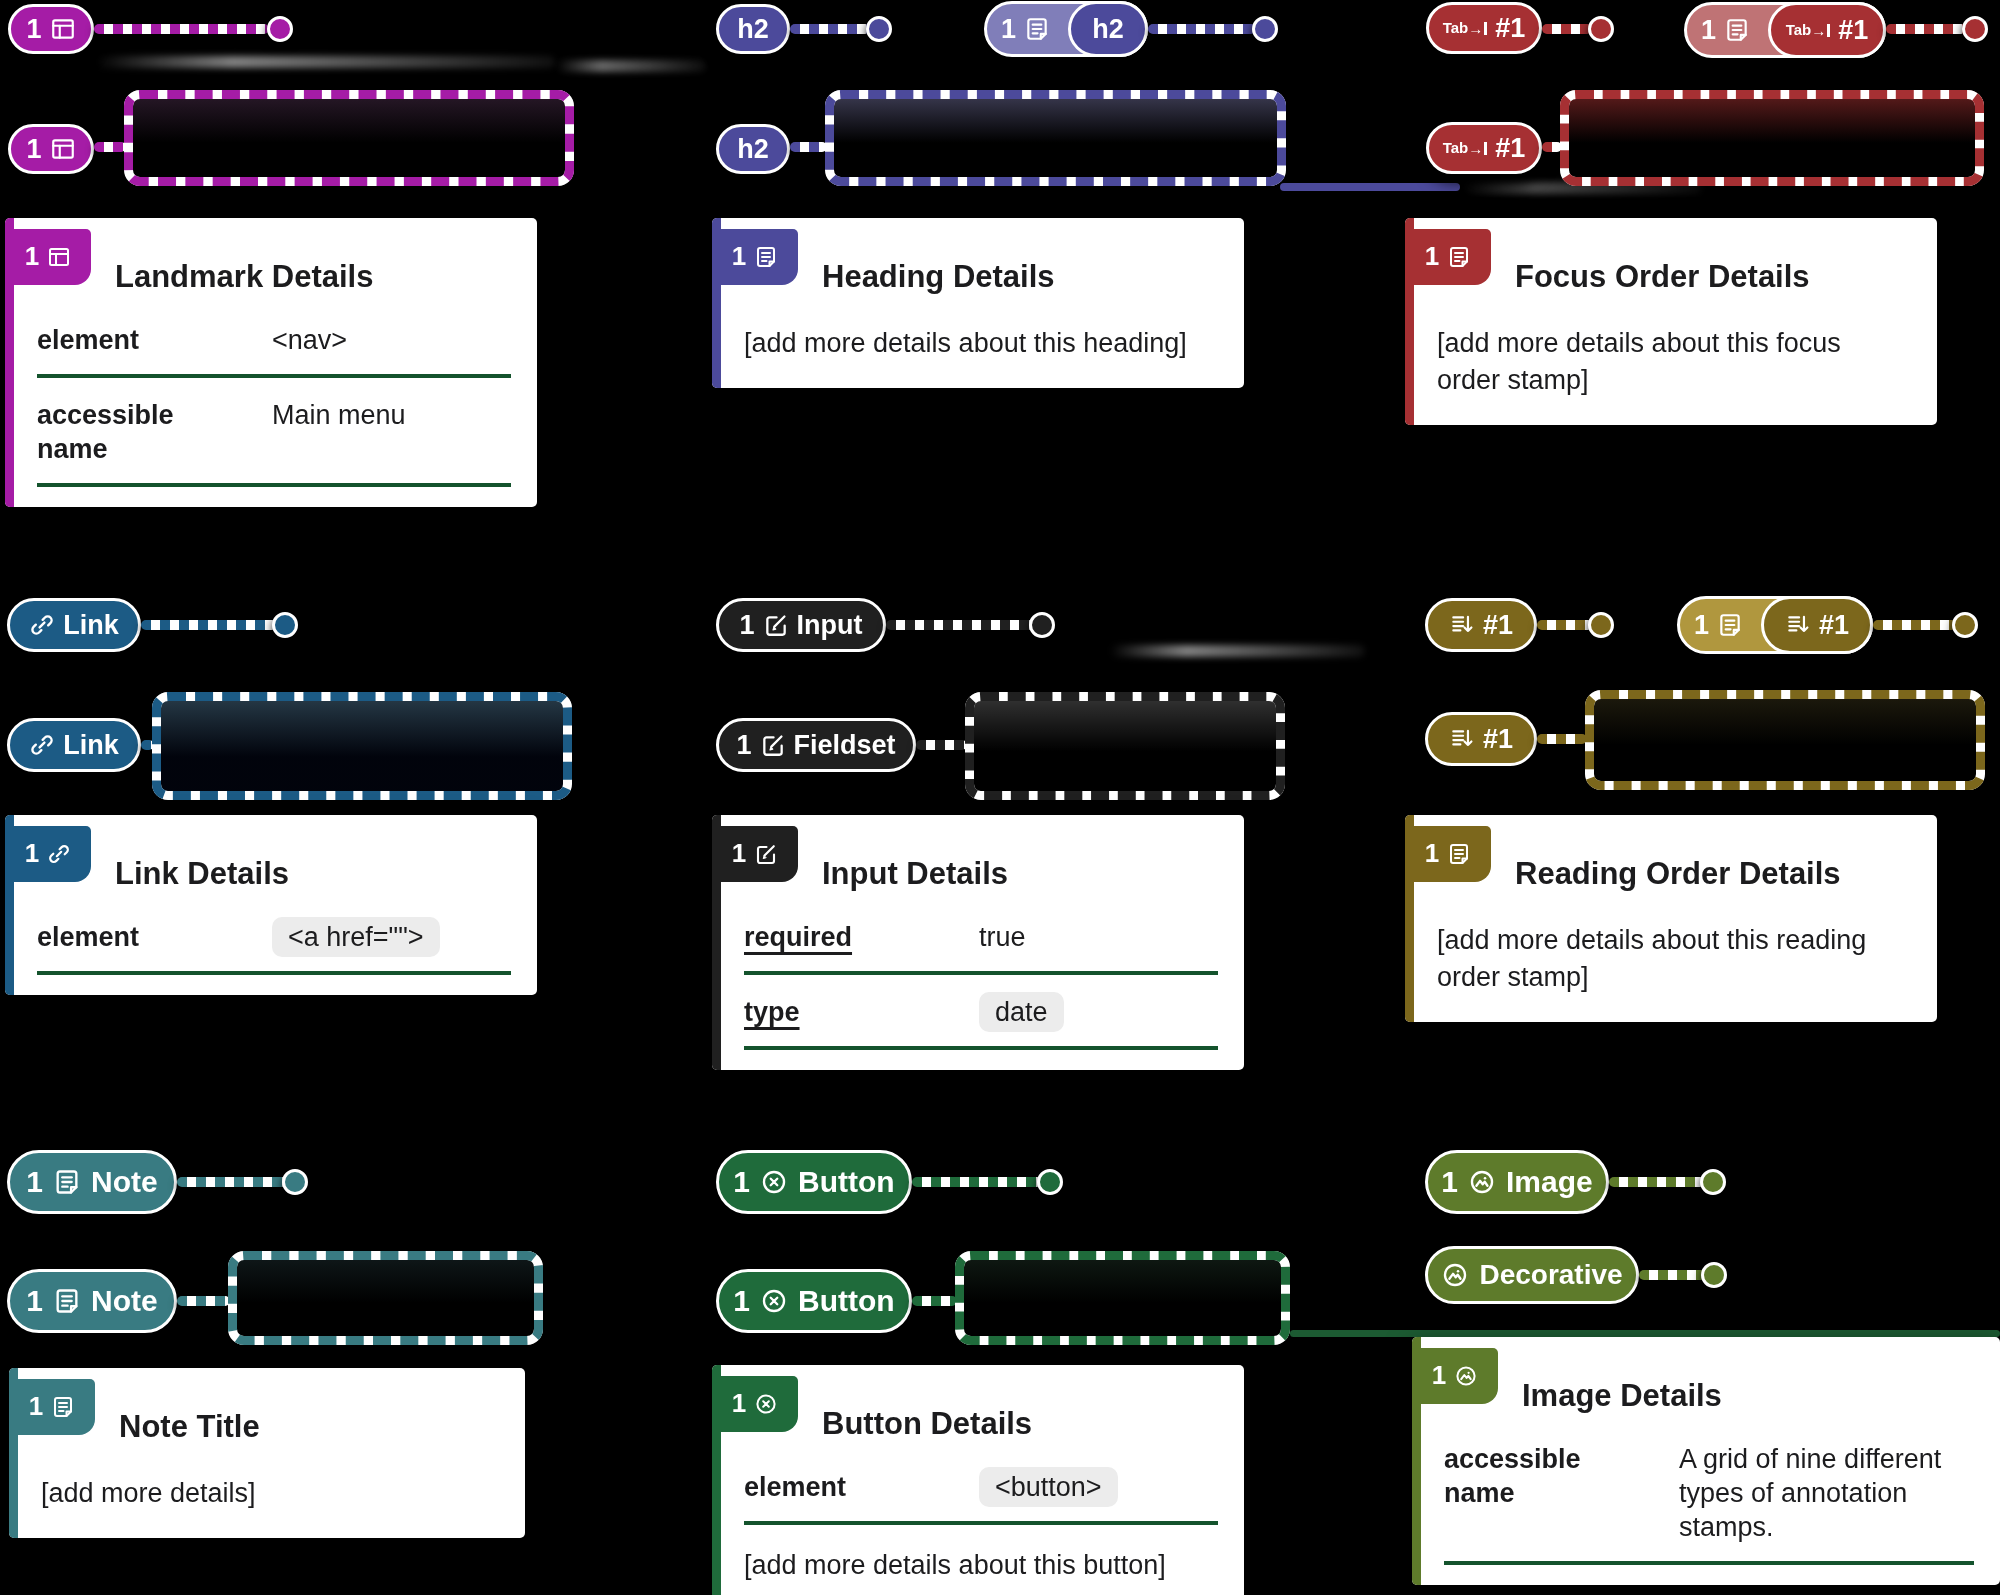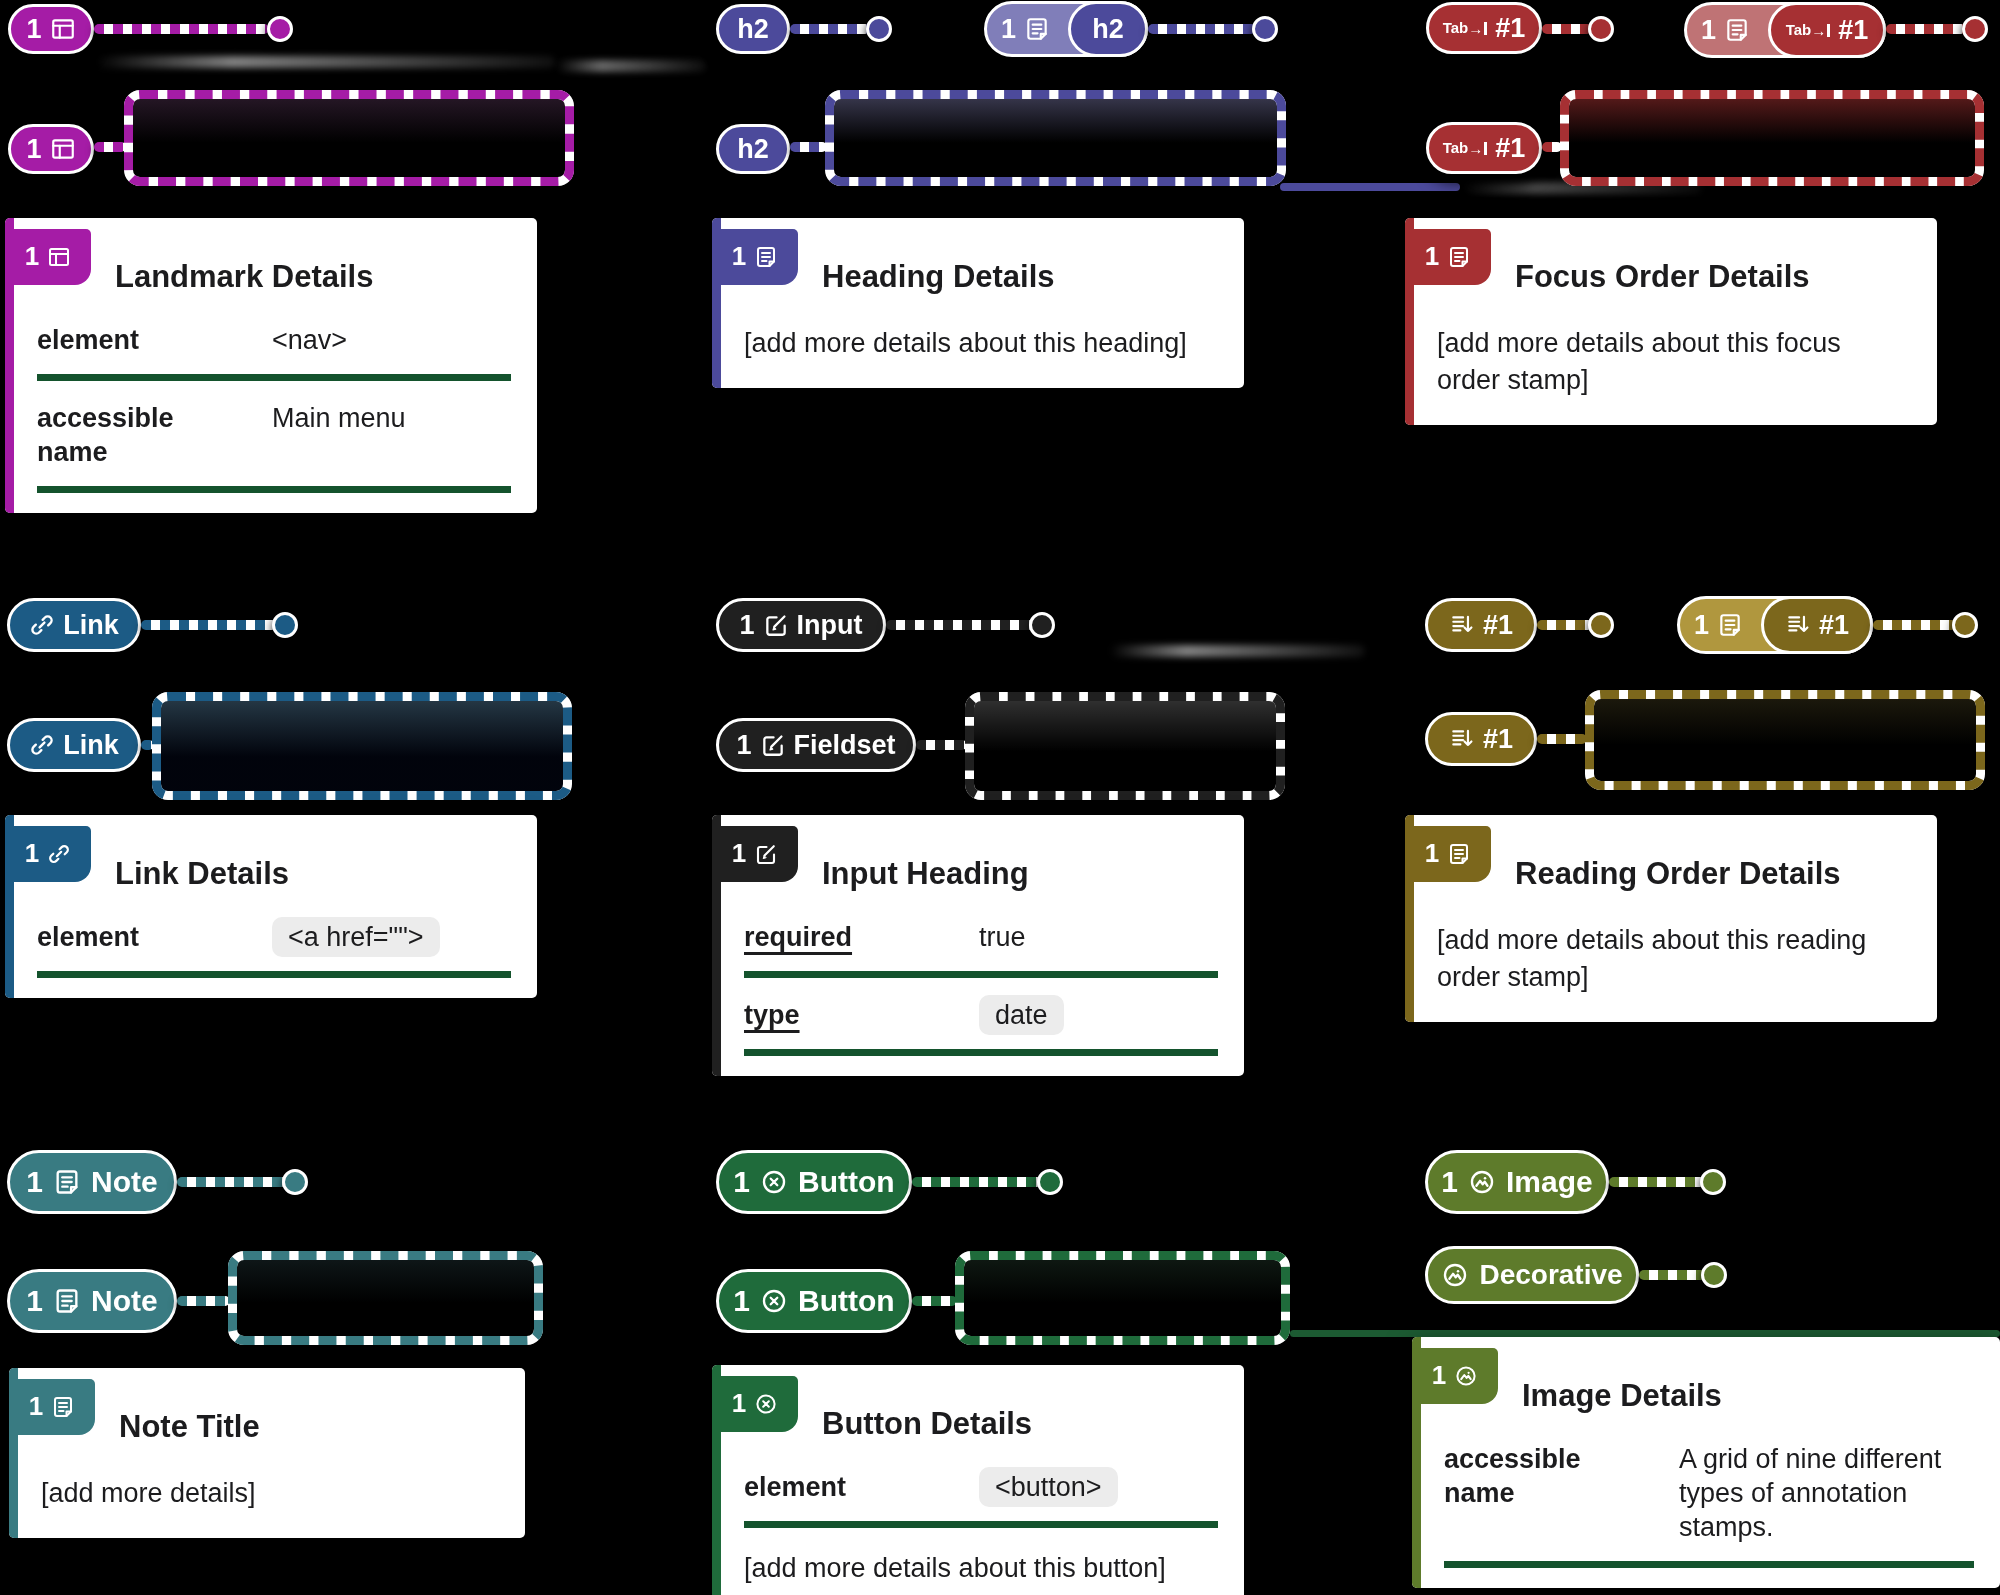--- a/index.html
+++ b/index.html
@@ -28,21 +28,21 @@
         box-shadow:0 10px 26px rgba(0,0,0,.6);padding-bottom:20px;}
   .card::before{content:"";position:absolute;left:0;top:0;bottom:0;width:9px;background:var(--c);
         border-radius:5px 0 0 5px;}
   .chead{display:flex;align-items:center;gap:24px;}
   .badge{box-sizing:border-box;min-width:86px;height:56px;display:flex;align-items:center;justify-content:center;
          gap:8px;padding:0 14px;background:var(--c);color:#fff;font-weight:700;font-size:26px;
          border-radius:5px 5px 16px 0;flex:0 0 auto;}
   .badge .ic{width:24px;height:24px;display:block;}
   .ctitle{font-size:31px;font-weight:700;margin-top:41px;}
   .cbody{padding:8px 26px 0 32px;}
-  .frow{display:flex;align-items:flex-start;padding:20px 0 17px;border-bottom:7px solid #14532d;
+  .frow{display:flex;align-items:flex-start;padding:20px 0 17px;border-bottom:4px solid #14532d;
         font-size:27px;line-height:34px;}
   .flabel{flex:0 0 235px;font-weight:700;}
   .flabel.narrow{flex:0 0 165px;margin-right:70px;}
   .flabel.u{text-decoration:underline;text-decoration-thickness:3px;text-underline-offset:6px;}
   .fvalue{flex:1;}
   .chip{display:inline-block;background:#ECECEC;border-radius:10px;padding:3px 16px;margin:-3px 0;}
   .cpara{font-size:27px;line-height:37px;padding:22px 8px 6px 0;}
   
   .streak{position:absolute;height:12px;border-radius:6px;filter:blur(3px);
           background:linear-gradient(90deg,rgba(255,255,255,0),rgba(255,255,255,.5) 30%,rgba(255,255,255,.06));}
@@ -300,21 +300,21 @@
     <div class="drect" style="left:965px;top:692px;width:320px;height:108px;background:linear-gradient(180deg,rgba(255,255,255,.22),rgba(0,0,0,0) 55%);"></div>
 
     <div class="card" style="left:712px;top:815px;width:532px;">
       <div class="chead">
         <div class="badge">
           <span>1</span>
           <svg class="ic" viewBox="0 0 24 24">
               <use href="#i-edit"></use>
             </svg>
         </div>
-        <div class="ctitle">Input Heading</div>
+        <div class="ctitle">Input Details</div>
       </div>
       <div class="cbody">
         <div class="frow">
           <div class="flabel u">required</div>
           <div class="fvalue">true</div>
         </div>
         <div class="frow">
           <div class="flabel u">type</div>
           <div class="fvalue"><span class="chip">date</span></div>
         </div>

